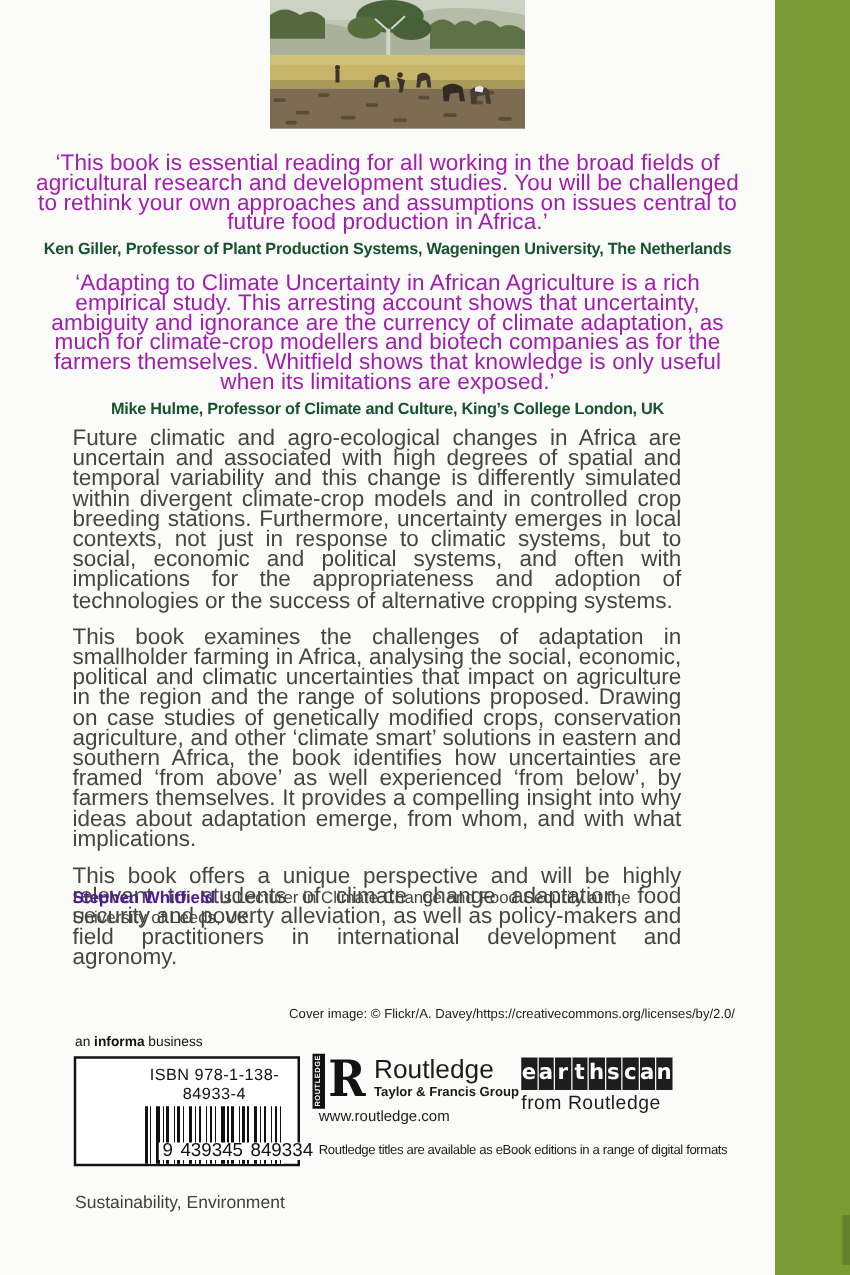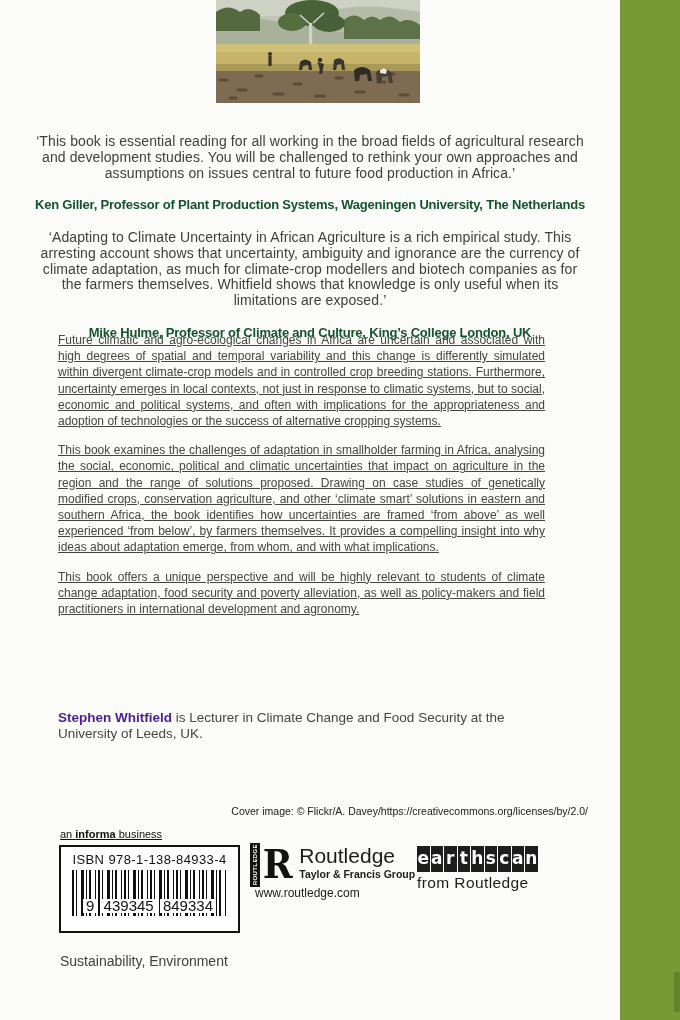--- a/index.html
+++ b/index.html
@@ -10,38 +10,38 @@
   
   .green-bar{position:absolute;left:620px;top:0;width:60px;height:1020px;background:#799932;}
   .green-bar-notch{position:absolute;left:674px;top:972px;width:6px;height:40px;background:#64832a;}
   
   .photo{position:absolute;left:216px;top:0;width:204px;height:103px;}
   .photo svg{display:block;}
   
   .quote-block{position:absolute;left:20px;width:580px;text-align:center;}
   .q1{top:118px;}
   .q2{top:214px;}
-  .quote-text{margin:16px;font-size:14px;line-height:15.8px;color:#404040;letter-spacing:0.1px;}
+  .quote-text{margin:5px;font-size:18px;line-height:15.8px;color:#a21caf;letter-spacing:0.1px;}
   .quote-title{}
   .attribution{margin:3px 0 0 0;font-size:13px;font-weight:bold;color:#14532d;letter-spacing:-0.2px;}
   
-  .body-copy{position:absolute;left:58px;top:332px;width:487px;color:#454542;
-    font-size:12px;line-height:16.2px;text-align:justify;text-decoration:underline;}
+  .body-copy{position:absolute;left:58px;top:342px;width:487px;color:#454542;
+    font-size:18px;line-height:16.2px;text-align:justify;}
   .body-copy p{margin:0 0 13px 0;}
   .author-bio{position:absolute;left:58px;top:710px;width:487px;color:#454542;
     font-size:13.5px;line-height:16px;}
   .bio-name{font-weight:bold;color:#4c1d95;}
   
   .credit{position:absolute;left:0;top:805px;width:588px;text-align:right;
     font-size:10.5px;color:#202020;}
-  .informa{position:absolute;left:60px;top:828px;font-size:11px;color:#111;text-decoration:underline;}
+  .informa{position:absolute;left:60px;top:828px;font-size:11px;color:#111;}
   .informa .b{font-weight:bold;}
   
   .barcode-box{position:absolute;left:59px;top:845px;width:181px;height:88px;
-    border:2px solid #121212;box-sizing:border-box;background:#fff;text-align:center;}
+    border:2px solid #121212;box-sizing:border-box;background:#fff;text-align:center;padding-left:44px;}
   .isbn-label{margin-top:5px;font-size:13px;letter-spacing:0.4px;color:#111;}
   .bars{position:relative;margin:3px 11px 0 11px;height:46px;
     background:repeating-linear-gradient(90deg,
       #111 0 2px,#fff 2px 4px,#111 4px 5px,#fff 5px 9px,
       #111 9px 12px,#fff 12px 14px,#111 14px 15px,#fff 15px 17px,
       #111 17px 19px,#fff 19px 23px,#111 23px 24px,#fff 24px 26px);}
   .digits{position:absolute;left:11px;right:11px;bottom:3px;display:flex;
     justify-content:space-between;font-size:15px;color:#111;}
   .digits span{background:#fff;padding:0 3px;line-height:14px;}
   
@@ -157,16 +157,17 @@
       <span>t</span>
       <span>h</span>
       <span>s</span>
       <span>c</span>
       <span>a</span>
       <span>n</span>
     </div>
     <div class="es-from">from Routledge</div>
   </div>
 
+  <div class="ebook-note">Routledge titles are available as eBook editions in a range of digital formats</div>
 
   <div class="category">Sustainability, Environment</div>
 
 </div>
 
 </body></html>

